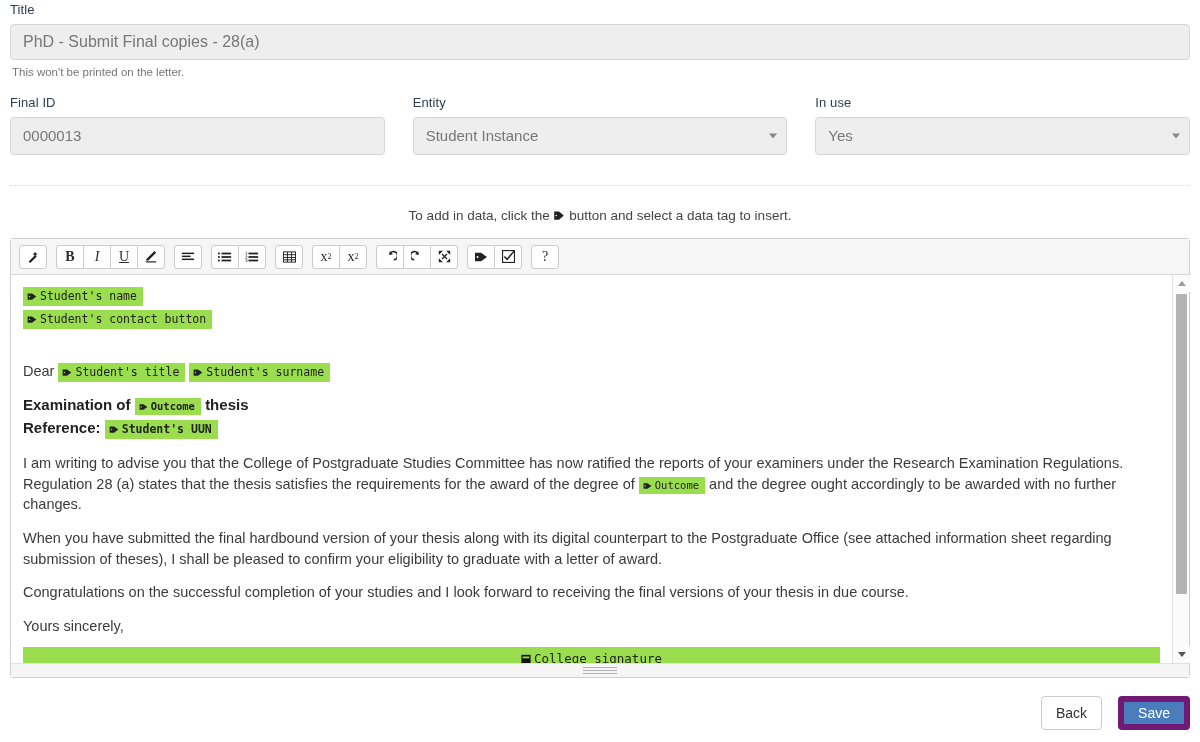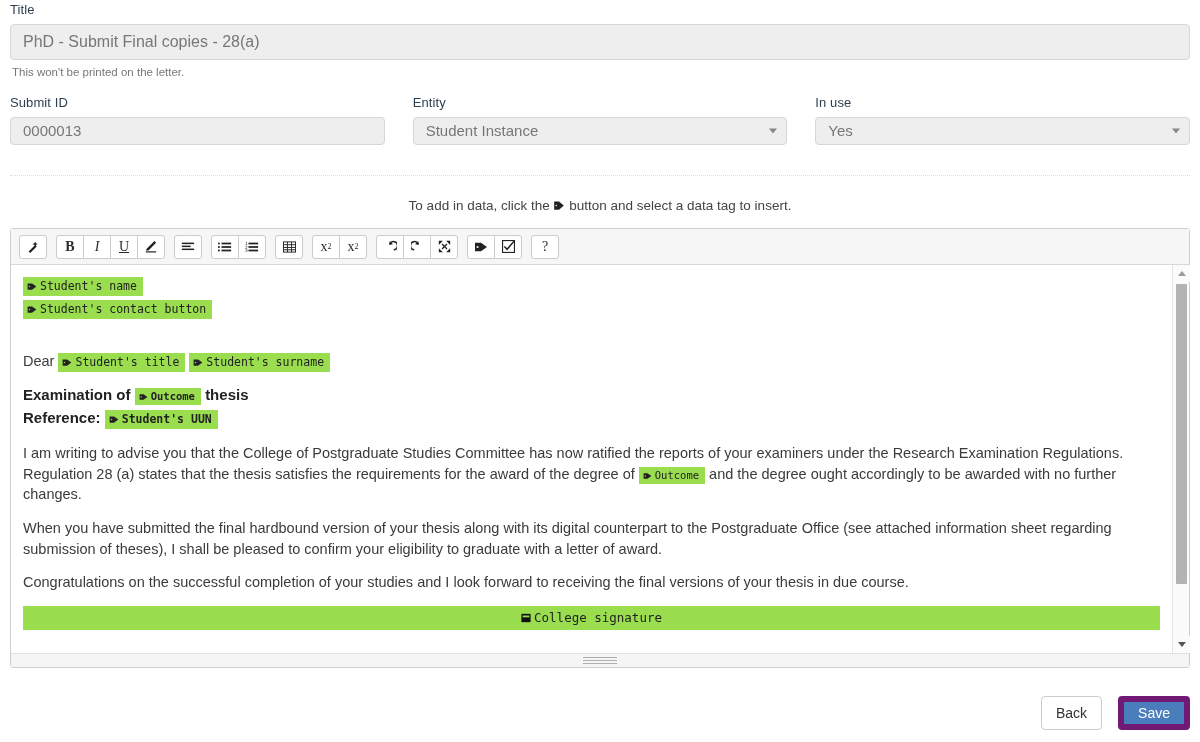--- a/index.html
+++ b/index.html
@@ -20,21 +20,21 @@
     font-weight: normal;
     color: #2c3e50;
     line-height: 16px;
     margin: 0 0 6px 0;
     letter-spacing: 0.1px;
   }
 
   
   .ctrl {
     width: 100%;
-    height: 28px;
+    height: 38px;
     border: 1px solid #d6d6d6;
     border-radius: 4px;
     background: #eeeeee;
     color: #777777;
     font-size: 15px;
     font-family: "Liberation Sans", sans-serif;
     padding: 0 12px;
     display: flex;
     align-items: center;
     line-height: 36px;
@@ -228,21 +228,21 @@
 <div class="page">
 
   <div style="padding-top:2px;">
     <div class="field-label">Title</div>
     <div class="ctrl title-input">PhD - Submit Final copies - 28(a)</div>
     <div class="hint">This won't be printed on the letter.</div>
   </div>
 
   <div class="row" style="margin-top:16px;">
     <div class="col">
-      <div class="field-label">Submit ID</div>
+      <div class="field-label">Final ID</div>
       <div class="ctrl">0000013</div>
     </div>
     <div class="col">
       <div class="field-label">Entity</div>
       <div class="select-wrap">
         <div class="ctrl">Student Instance</div>
         <span class="caret"></span>
       </div>
     </div>
     <div class="col">
@@ -456,20 +456,21 @@
             <svg class="ticon" width="9" height="8" viewBox="0 0 16 14" style="vertical-align:-1px;">
               <path d="M1 2h7l7 5-7 5H1z" fill="#222"></path>
                 <circle cx="4" cy="7" r="1.2" fill="#9ade4f"></circle>
             </svg><span>Outcome</span>
           </span>
           <span>and the degree ought accordingly to be awarded with no further changes.</span>
         </p>
 
         <p>When you have submitted the final hardbound version of your thesis along with its digital counterpart to the Postgraduate Office (see attached information sheet regarding submission of theses), I shall be pleased to confirm your eligibility to graduate with a letter of award.</p>
         <p>Congratulations on the successful completion of your studies and I look forward to receiving the final versions of your thesis in due course.</p>
+        <p style="margin-bottom:11px;">Yours sincerely,</p>
 
         <div class="tag block">
           <svg width="10" height="10" viewBox="0 0 12 12" style="vertical-align:-1px;margin-right:3px;">
             <rect x="0.5" y="1" width="11" height="10" fill="#111"></rect>
             <rect x="2" y="3" width="8" height="2.2" fill="#9ade4f"></rect>
           </svg><span>College signature</span>
         </div>
 
       </div>
 

